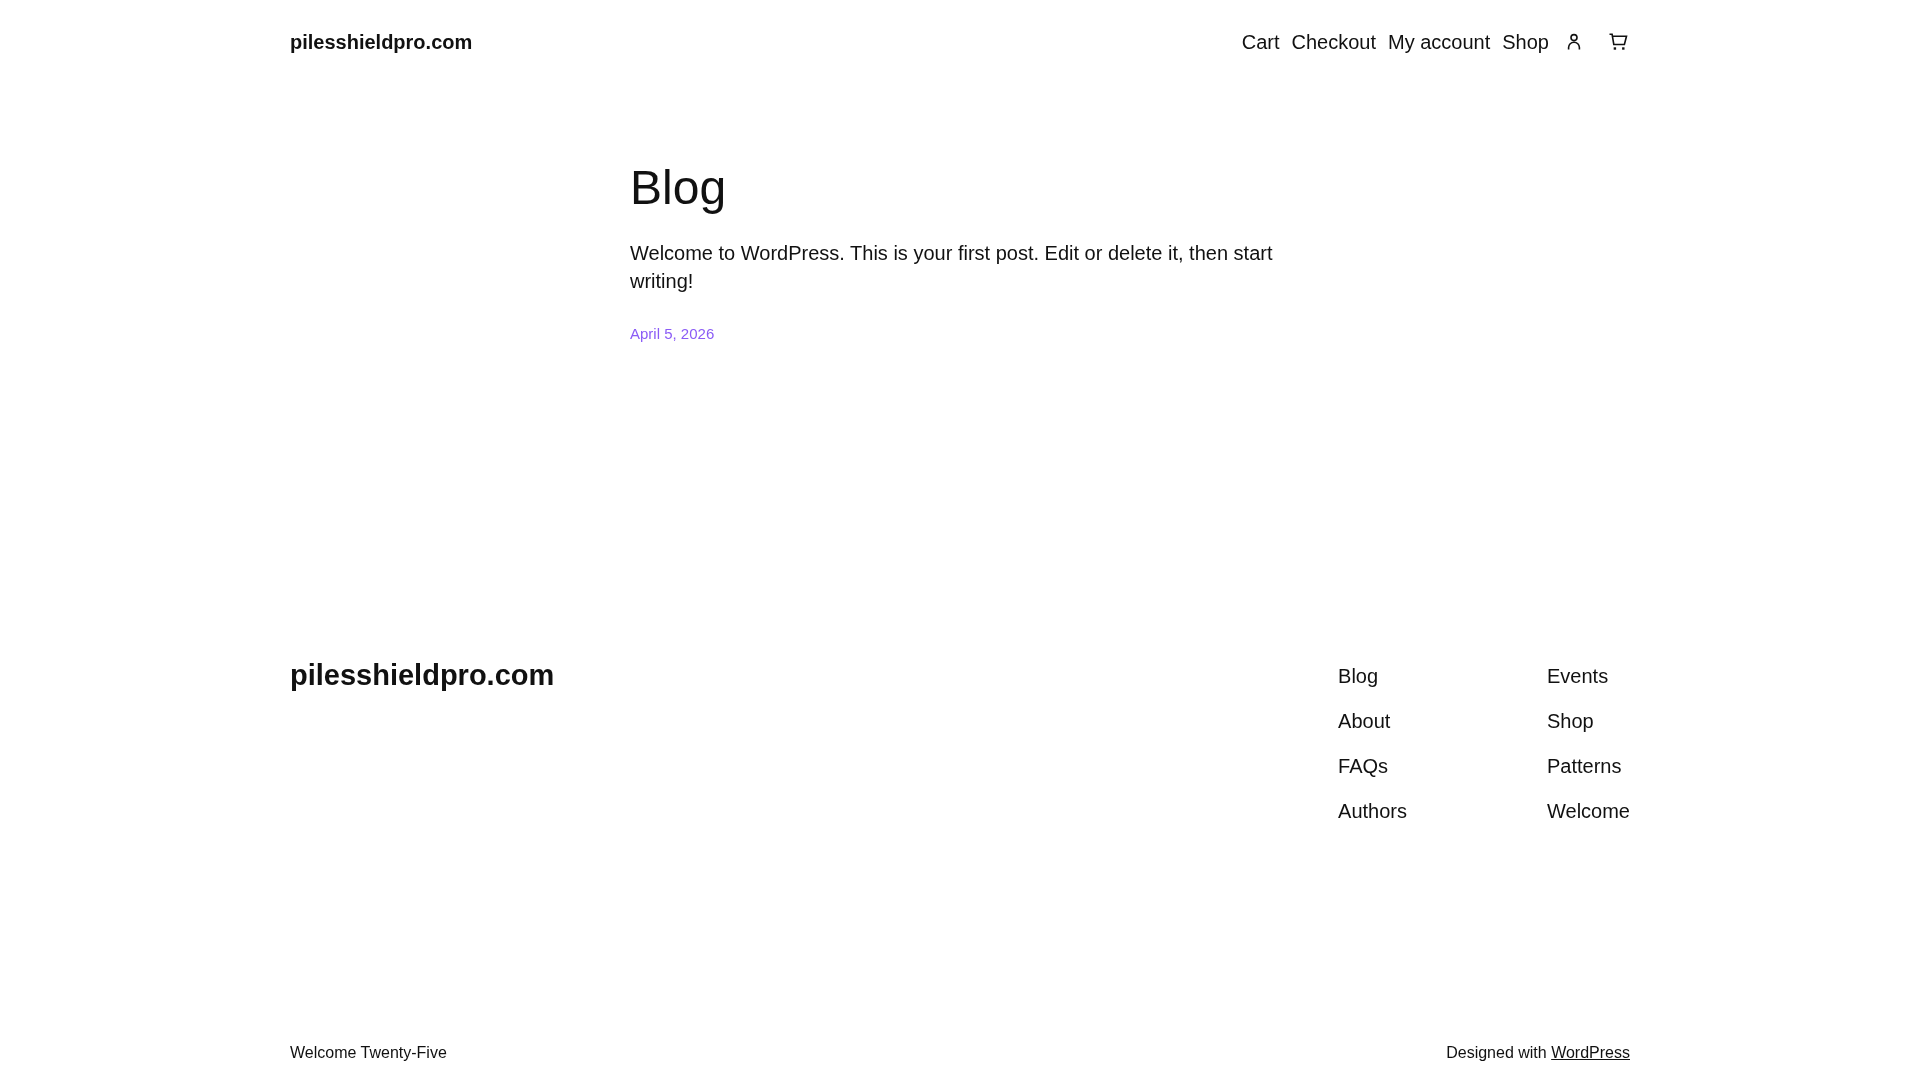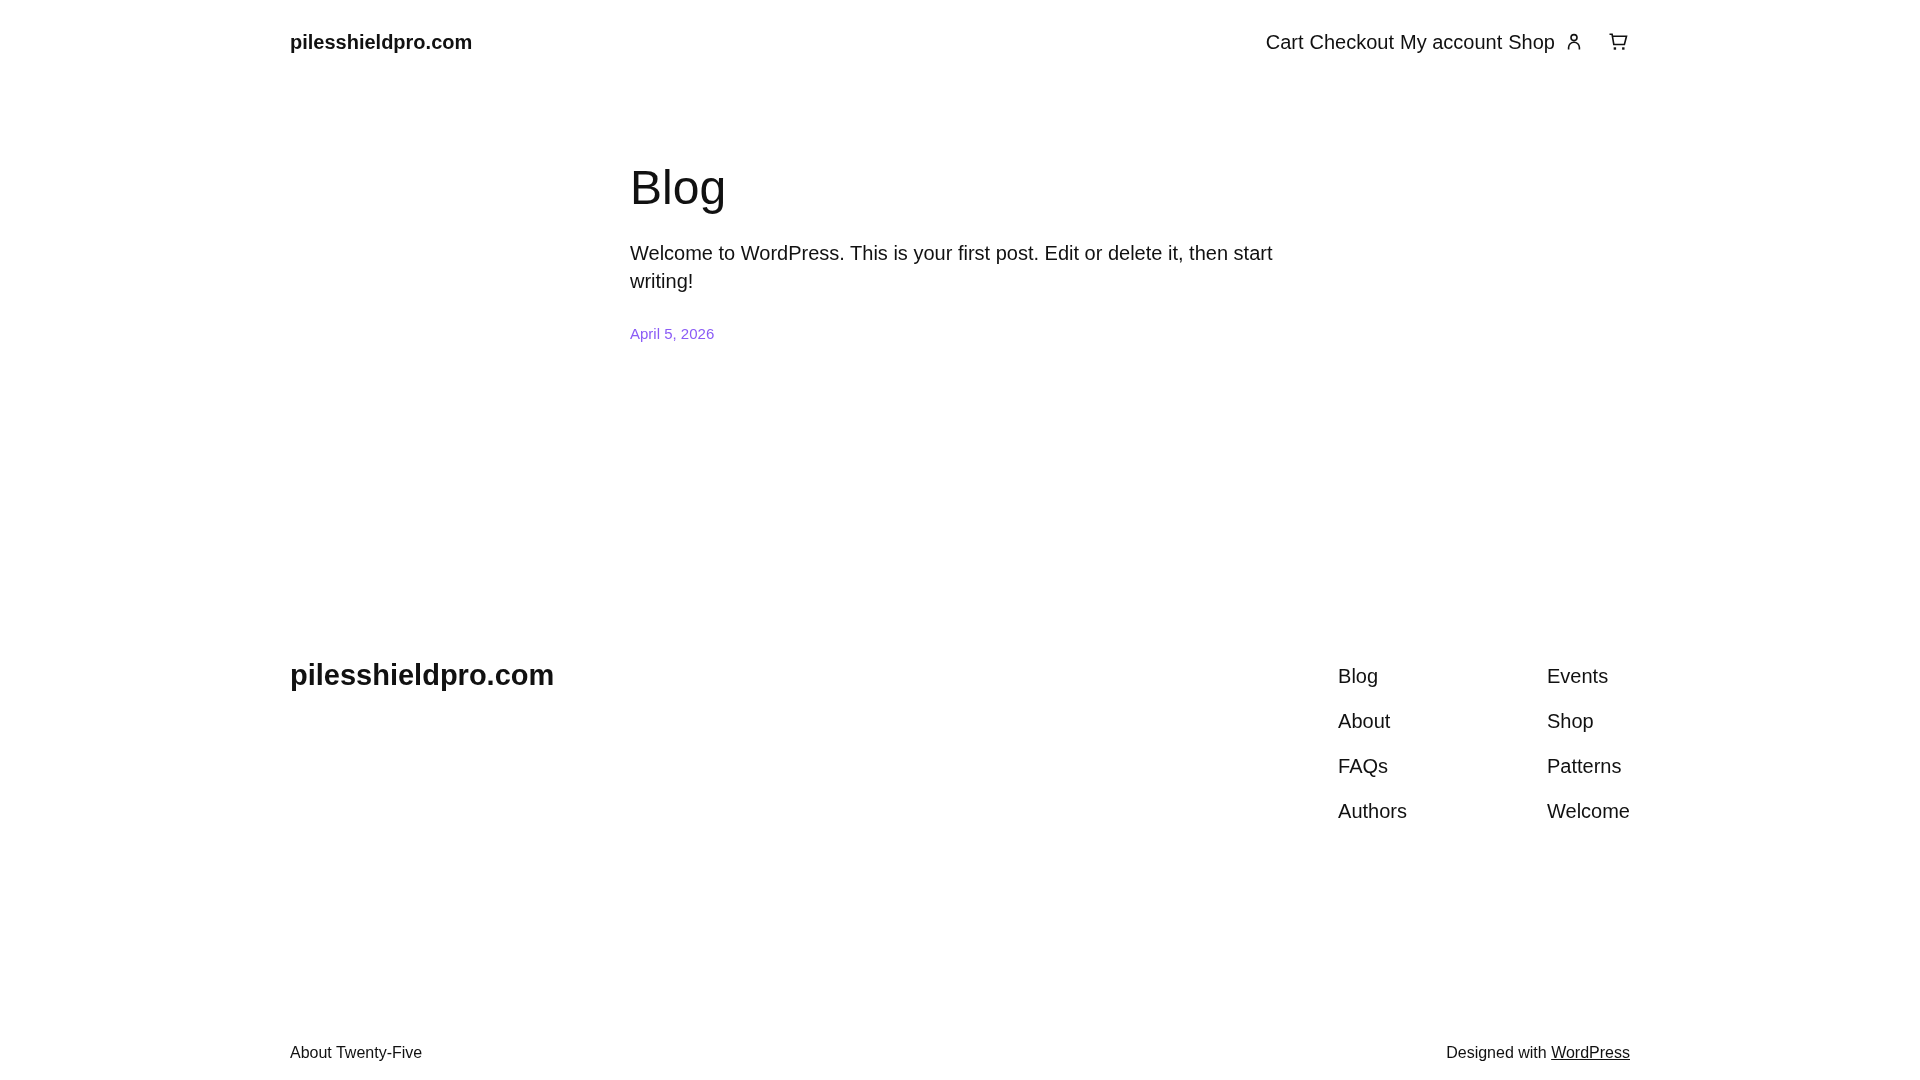--- a/index.html
+++ b/index.html
@@ -22,21 +22,21 @@
   .site-header {
     padding-top: 25px;
     display: flex;
     align-items: center;
     justify-content: space-between;
   }
   .site-title { font-size: 20px; font-weight: 700; line-height: 1.15; }
   .header-nav {
     display: flex;
     align-items: center;
-    gap: 6px;
+    gap: 12px;
     font-size: 20px;
     font-weight: 400;
   }
   .header-icons { display: flex; align-items: center; gap: 20px; margin-left: 1px; }
   .icon-btn { display: inline-flex; align-items: center; }
   .icon-btn svg { display: block; }
 
   
   .content { width: 660px; margin: 0 auto; }
   .page-title {
@@ -148,15 +148,15 @@
     <div class="footer-col">
       <a>Events</a>
       <a>Shop</a>
       <a>Patterns</a>
       <a>Welcome</a>
     </div>
   </div>
 </footer>
 
 <div class="bottom-bar">
-  <span>About Twenty-Five</span>
+  <span>Welcome Twenty-Five</span>
   <span><span>Designed with </span><a class="wp-link">WordPress</a></span>
 </div>
 
 </body></html>

